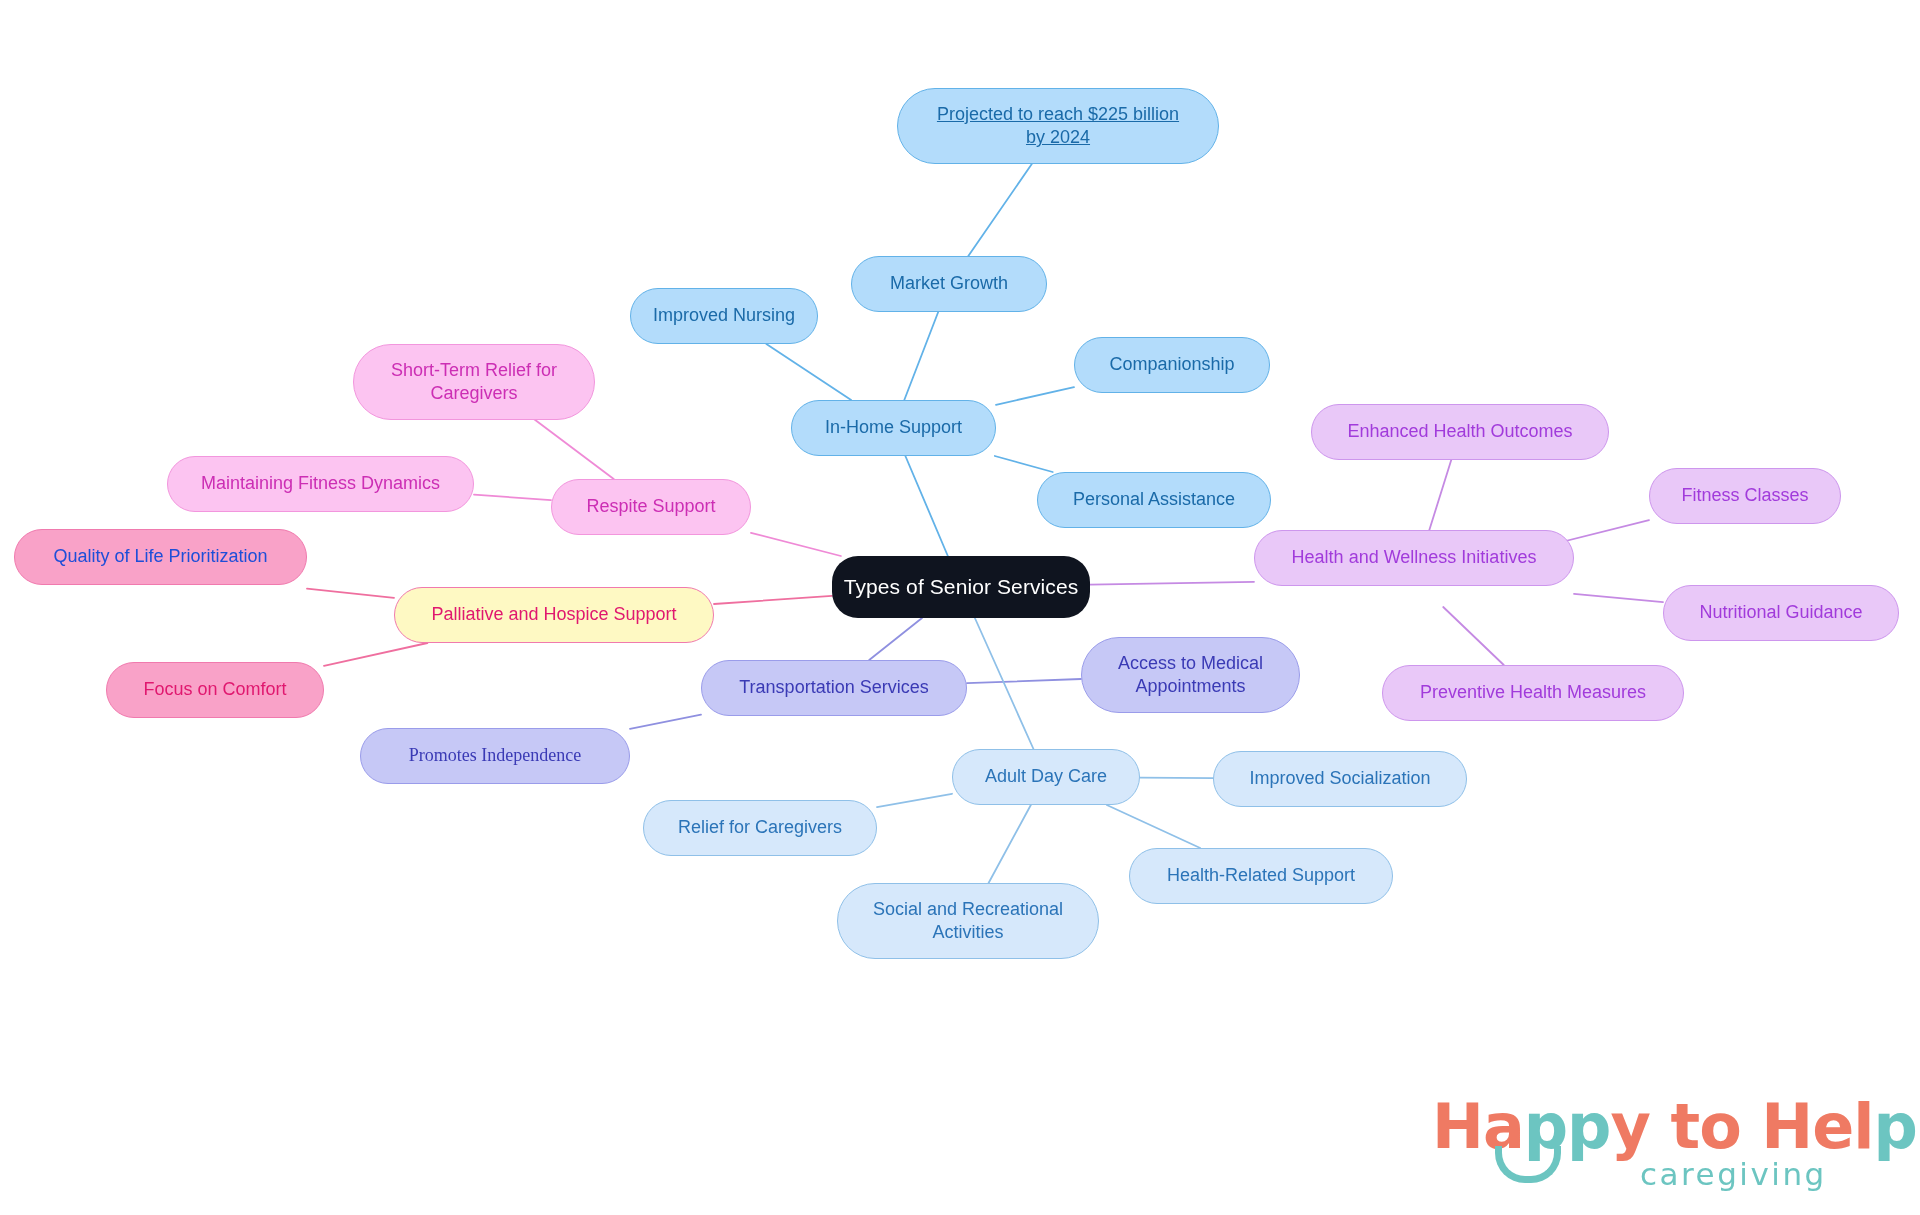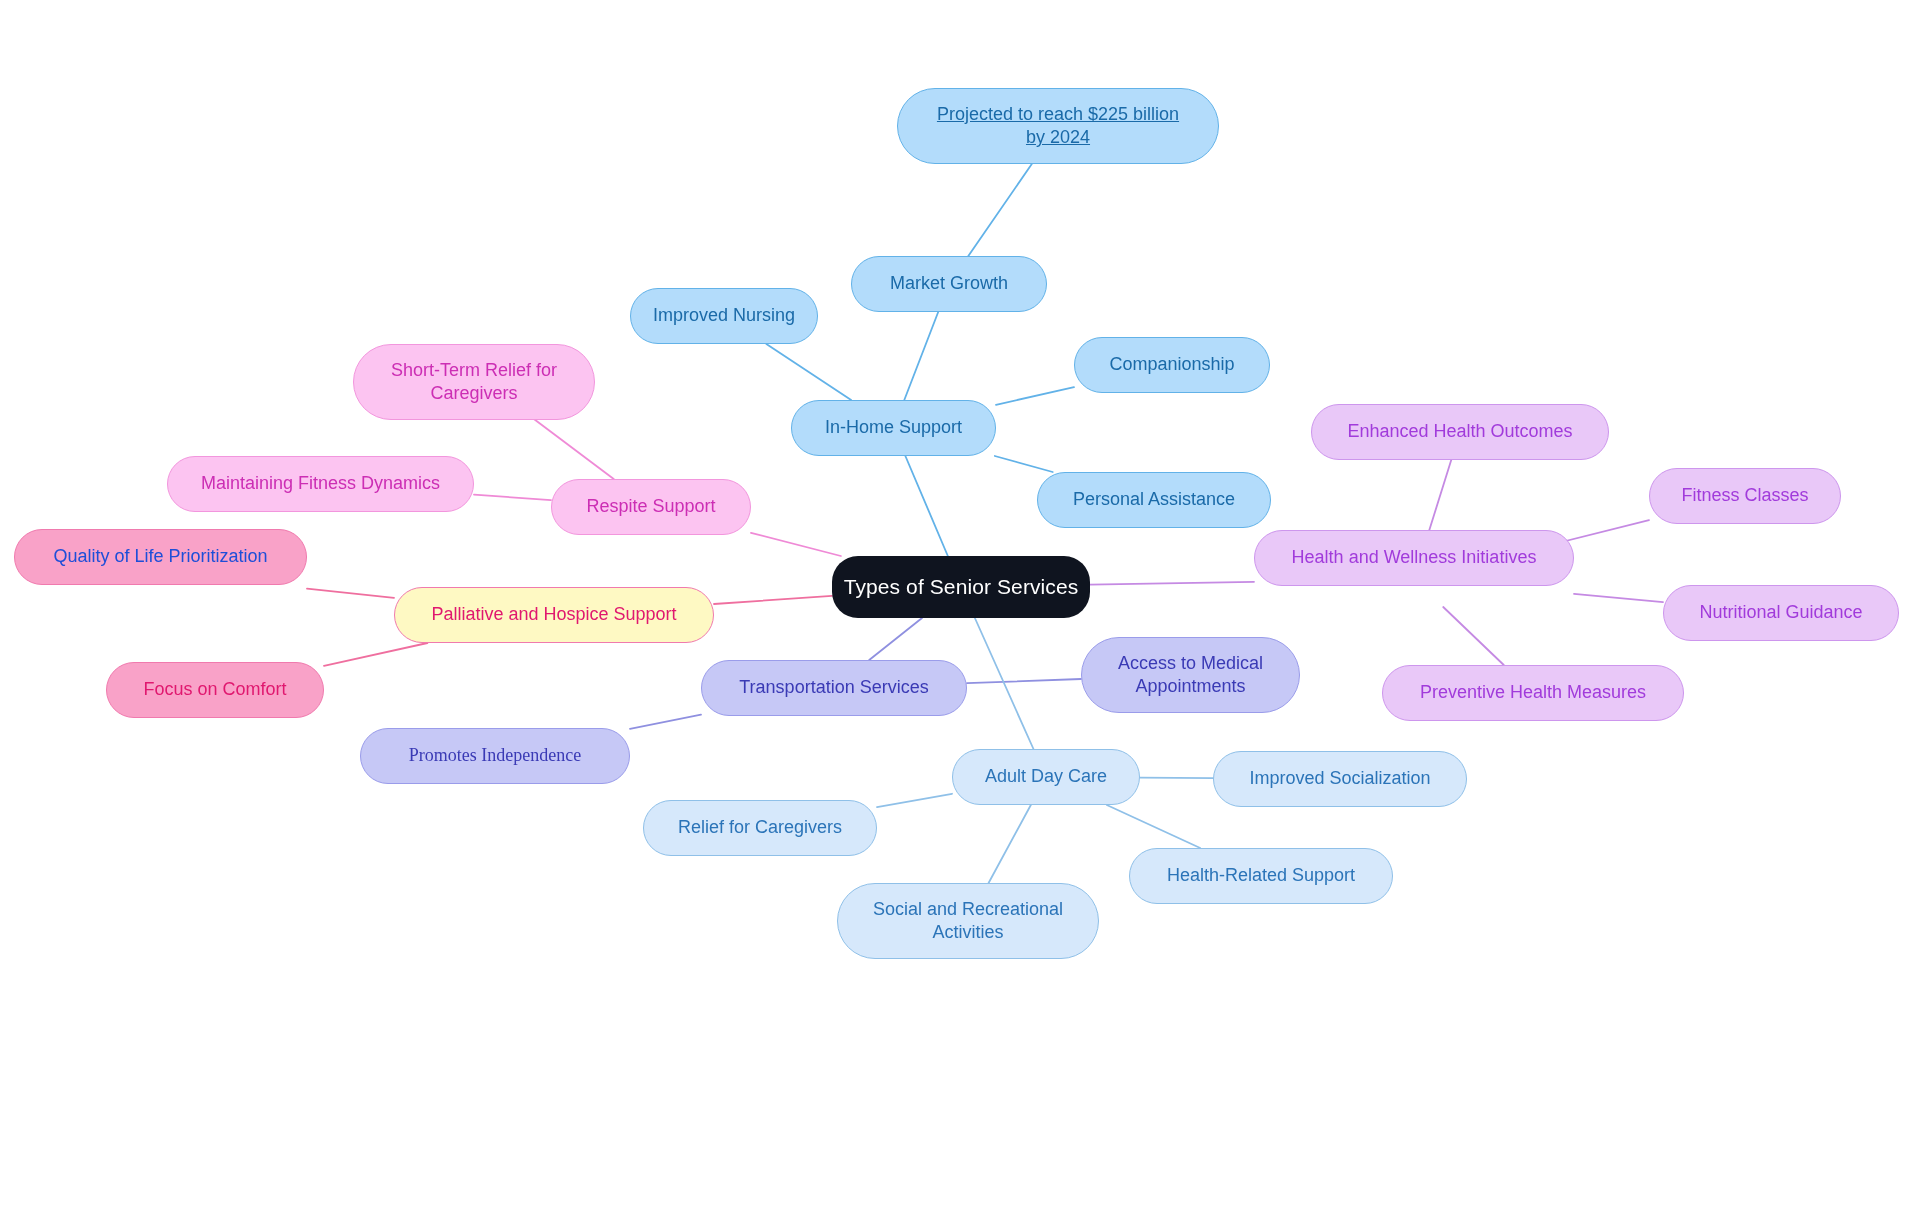--- a/index.html
+++ b/index.html
@@ -144,13 +144,18 @@
       <div class="node" style="left: 1129px; top: 848px; width: 264px; height: 56px; background: rgb(214, 232, 251); border-color: rgb(143, 192, 232); color: rgb(43, 116, 184); font-size: 18px;"><span class="node-label">Health-Related Support</span></div>
       <div class="node" style="left: 837px; top: 883px; width: 262px; height: 76px; background: rgb(214, 232, 251); border-color: rgb(143, 192, 232); color: rgb(43, 116, 184); font-size: 18px;"><span class="node-label">Social and Recreational
 Activities</span></div>
       <div class="node" style="left: 1254px; top: 530px; width: 320px; height: 56px; background: rgb(233, 200, 248); border-color: rgb(205, 150, 237); color: rgb(161, 59, 219); font-size: 18px;"><span class="node-label">Health and Wellness Initiatives</span></div>
       <div class="node" style="left: 1311px; top: 404px; width: 298px; height: 56px; background: rgb(233, 200, 248); border-color: rgb(205, 150, 237); color: rgb(161, 59, 219); font-size: 18px;"><span class="node-label">Enhanced Health Outcomes</span></div>
       <div class="node" style="left: 1649px; top: 468px; width: 192px; height: 56px; background: rgb(233, 200, 248); border-color: rgb(205, 150, 237); color: rgb(161, 59, 219); font-size: 18px;"><span class="node-label">Fitness Classes</span></div>
       <div class="node" style="left: 1663px; top: 585px; width: 236px; height: 56px; background: rgb(233, 200, 248); border-color: rgb(205, 150, 237); color: rgb(161, 59, 219); font-size: 18px;"><span class="node-label">Nutritional Guidance</span></div>
       <div class="node" style="left: 1382px; top: 665px; width: 302px; height: 56px; background: rgb(233, 200, 248); border-color: rgb(205, 150, 237); color: rgb(161, 59, 219); font-size: 18px;"><span class="node-label">Preventive Health Measures</span></div>
     </div>
 
+  <div id="logo">
+    <div class="word"><span class="coral">Ha</span><span class="teal">pp</span><span class="coral">y to Hel</span><span class="teal">p</span></div>
+    <div class="smile"></div>
+    <div class="sub">caregiving</div>
+  </div>
 </div>
 
 </body></html>

